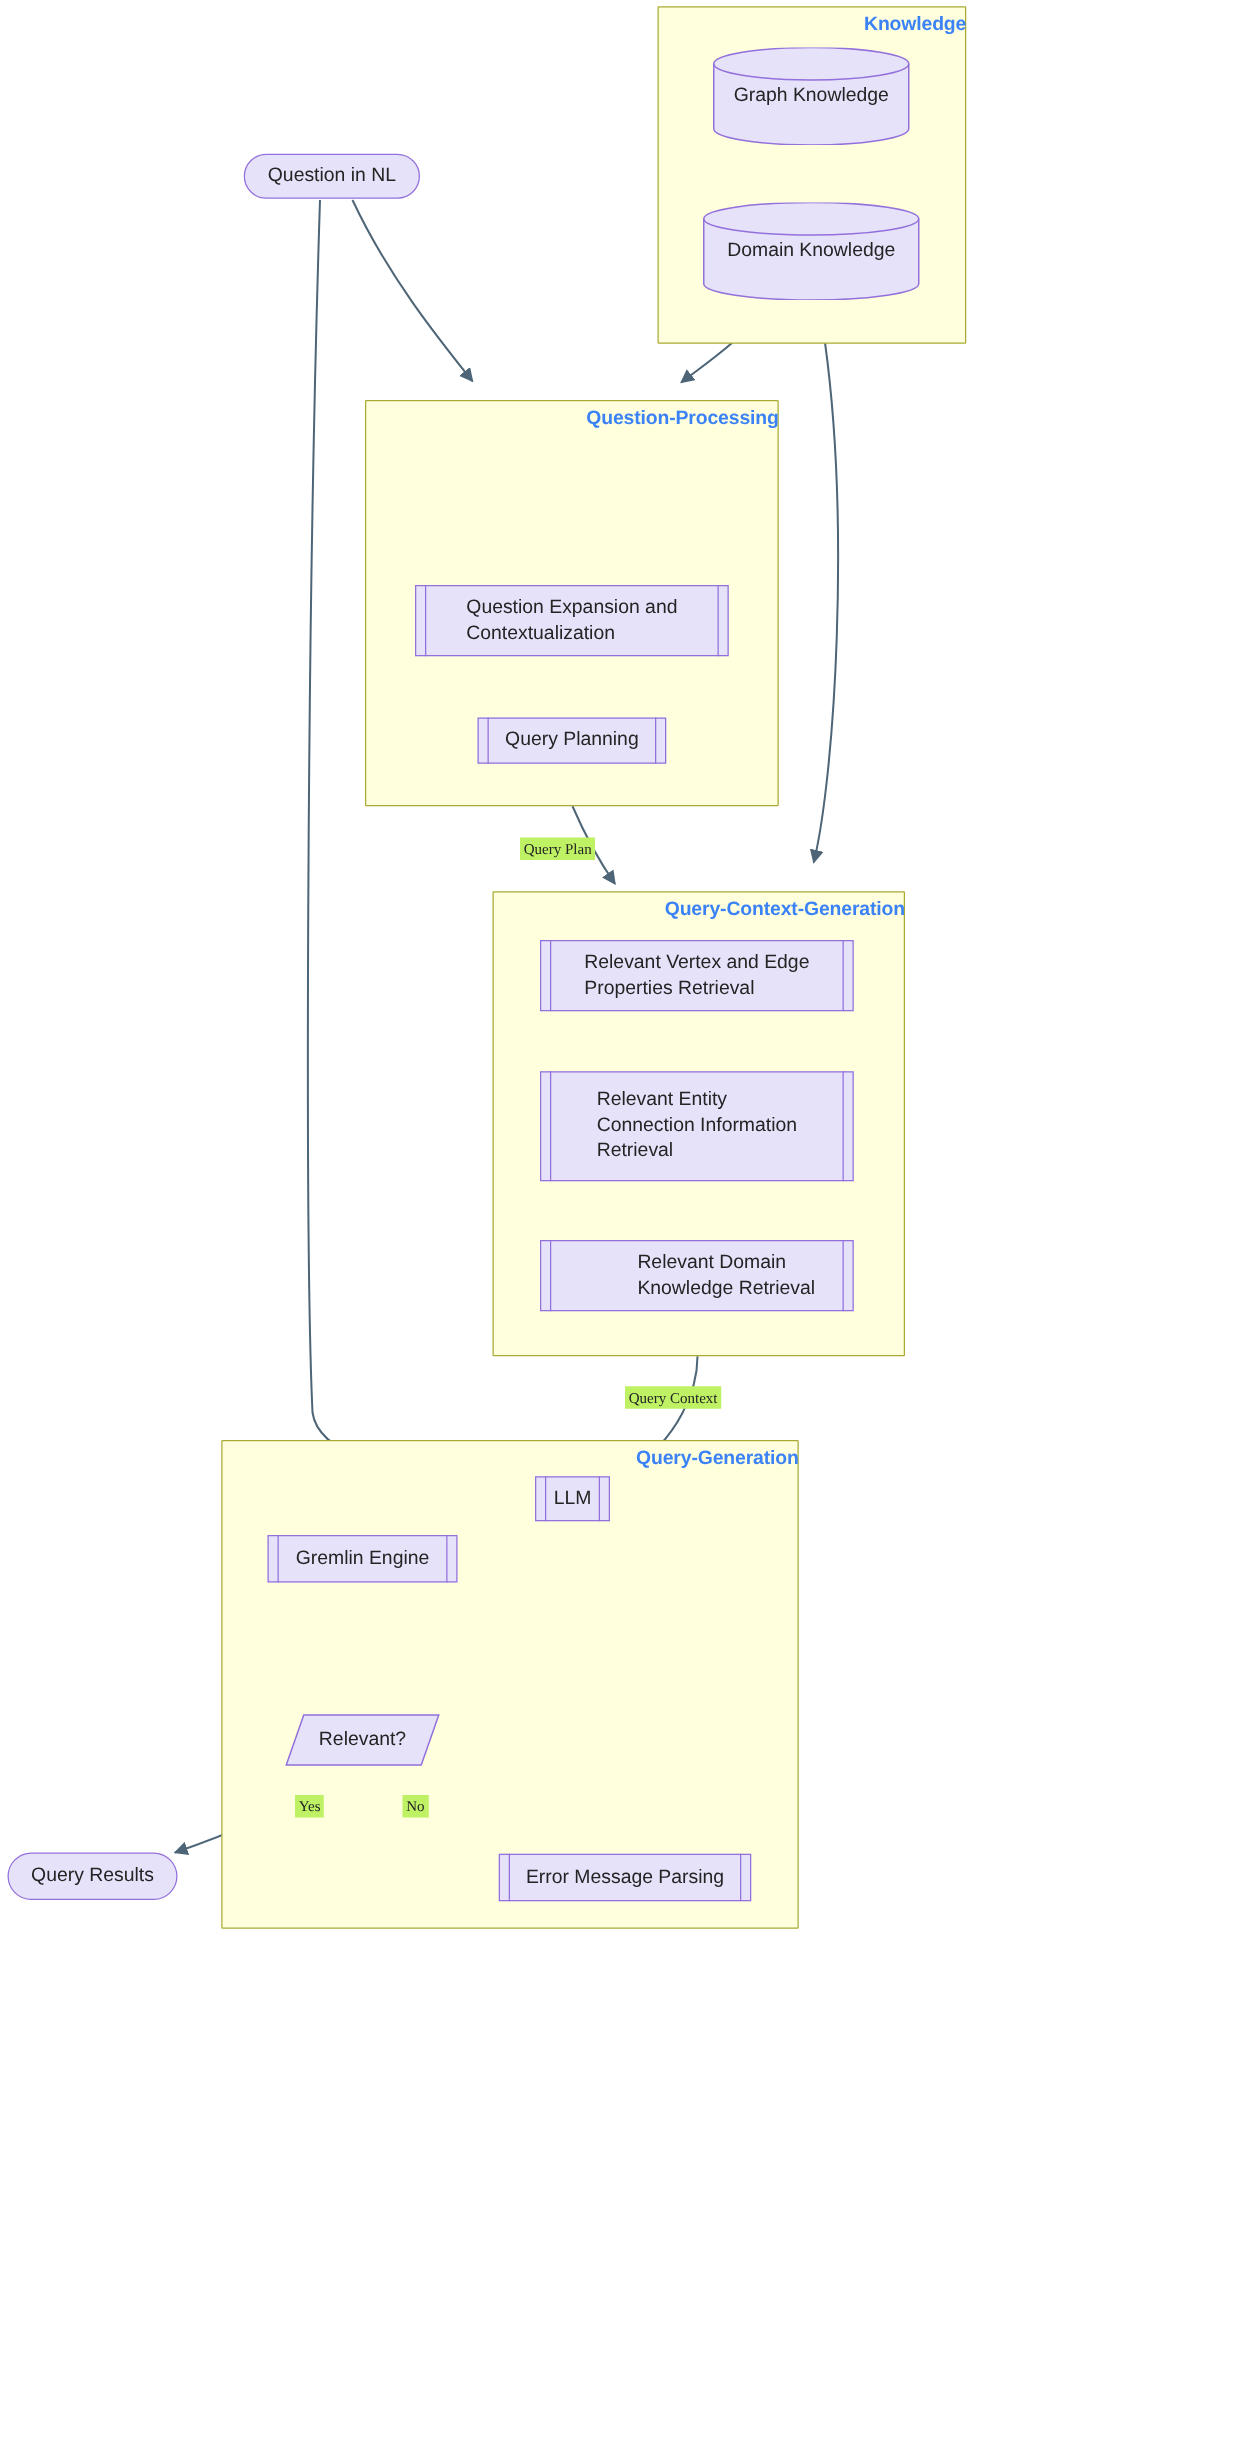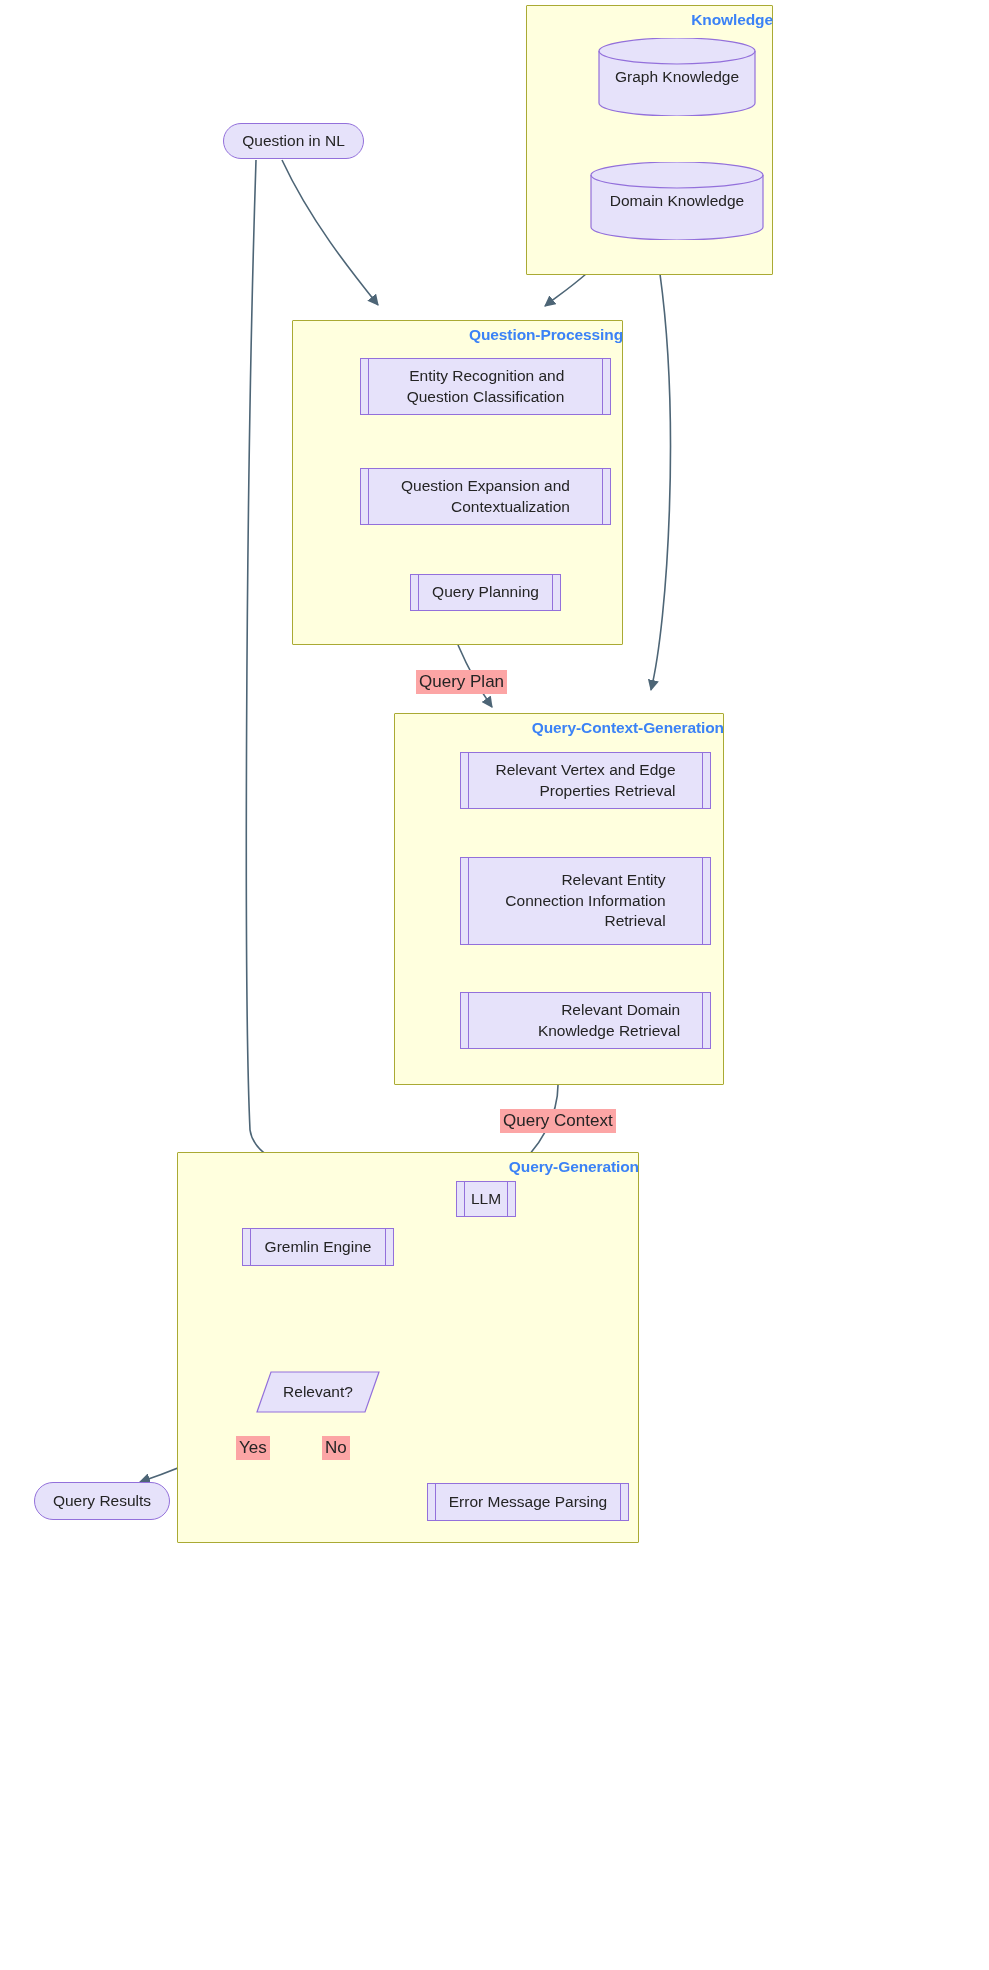--- a/index.html
+++ b/index.html
@@ -41,25 +41,24 @@
     font-size: 15.5px;
     color: #3b82f6;
     letter-spacing: -0.1px;
   }
   .node {
     position: absolute;
     box-sizing: border-box;
     display: flex;
     align-items: center;
     justify-content: center;
-    text-align: right;
+    text-align: left;
     color: #242424;
     font-size: 15.5px;
     line-height: 1.33;
-    margin-left: 28px;
   }
   
   .subroutine {
     background: #e6e2fa;
     border: 1.2px solid #9370db;
     border-left: 1.2px solid #9370db;
     border-right: 1.2px solid #9370db;
   }
   .subroutine::before,
   .subroutine::after {
@@ -104,27 +103,28 @@
   .parallelogram svg {
     position: absolute;
     left: 0; top: 0;
   }
   .parallelogram .label {
     position: relative;
     z-index: 3;
   }
   .edge-label {
     position: absolute;
-    background: #fca5a5;
+    background: #bef264;
     color: #242424;
-    font-size: 17px;
+    font-size: 12px;
     line-height: 1.2;
     padding: 2px 3px;
     white-space: nowrap;
     box-sizing: border-box;
+    font-family: Liberation Serif, serif;
   }
 </style>
 </head>
 <body>
 
 <div id="diagram">
 
   <svg id="edge-layer" viewBox="0 0 989 1970">
     <defs>
       <marker id="arrow" viewBox="0 0 10 10" refX="9" refY="5" markerWidth="7" markerHeight="7" orient="auto-start-reverse">
@@ -178,26 +178,20 @@
   </div>
 
   <div class="node stadium" style="left:195px; top:123px; width:141px; height:36px;">
     <span class="label">Question in NL</span>
   </div>
 
   <div class="subgraph" style="left:292px; top:320px; width:331px; height:325px;">
   </div>
   <div class="subgraph-title" style="left:292px; top:326px; width:331px;">Question-Processing</div>
 
-  <div class="node subroutine" style="left:332px; top:358px; width:251px; height:57px;">
-    <span class="label">
-      <span>Entity Recognition and</span><br>
-      <span>Question Classification</span>
-    </span>
-  </div>
 
   <div class="node subroutine" style="left:332px; top:468px; width:251px; height:57px;">
     <span class="label">
       <span>Question Expansion and</span><br>
       <span>Contextualization</span>
     </span>
   </div>
 
   <div class="node subroutine" style="left:382px; top:574px; width:151px; height:37px;">
     <span class="label">Query Planning</span>

